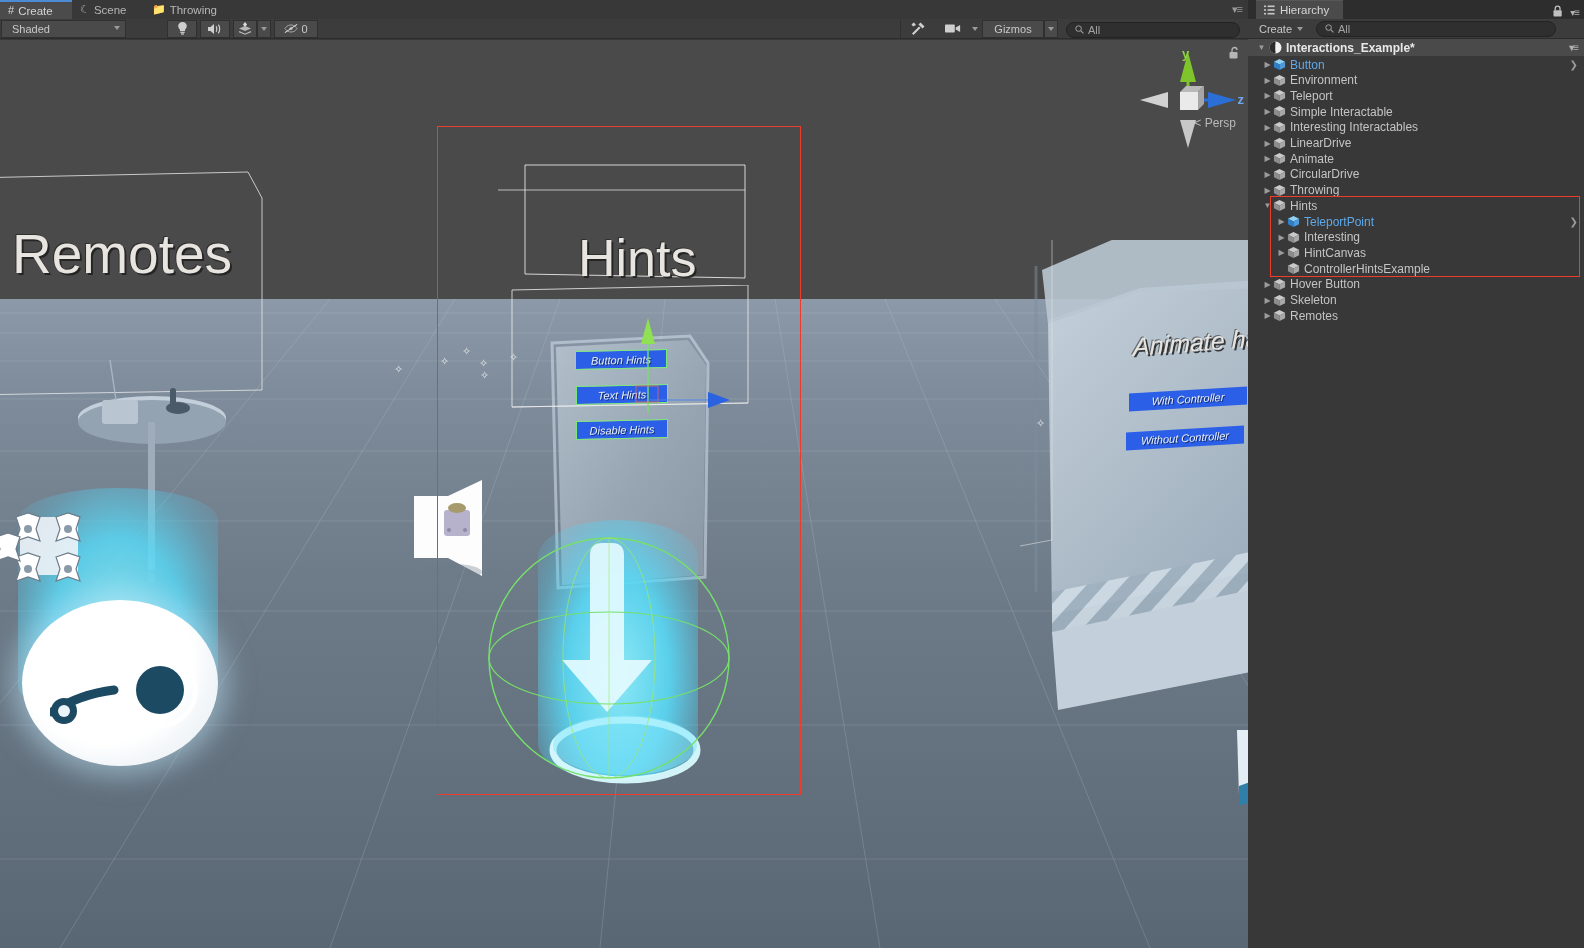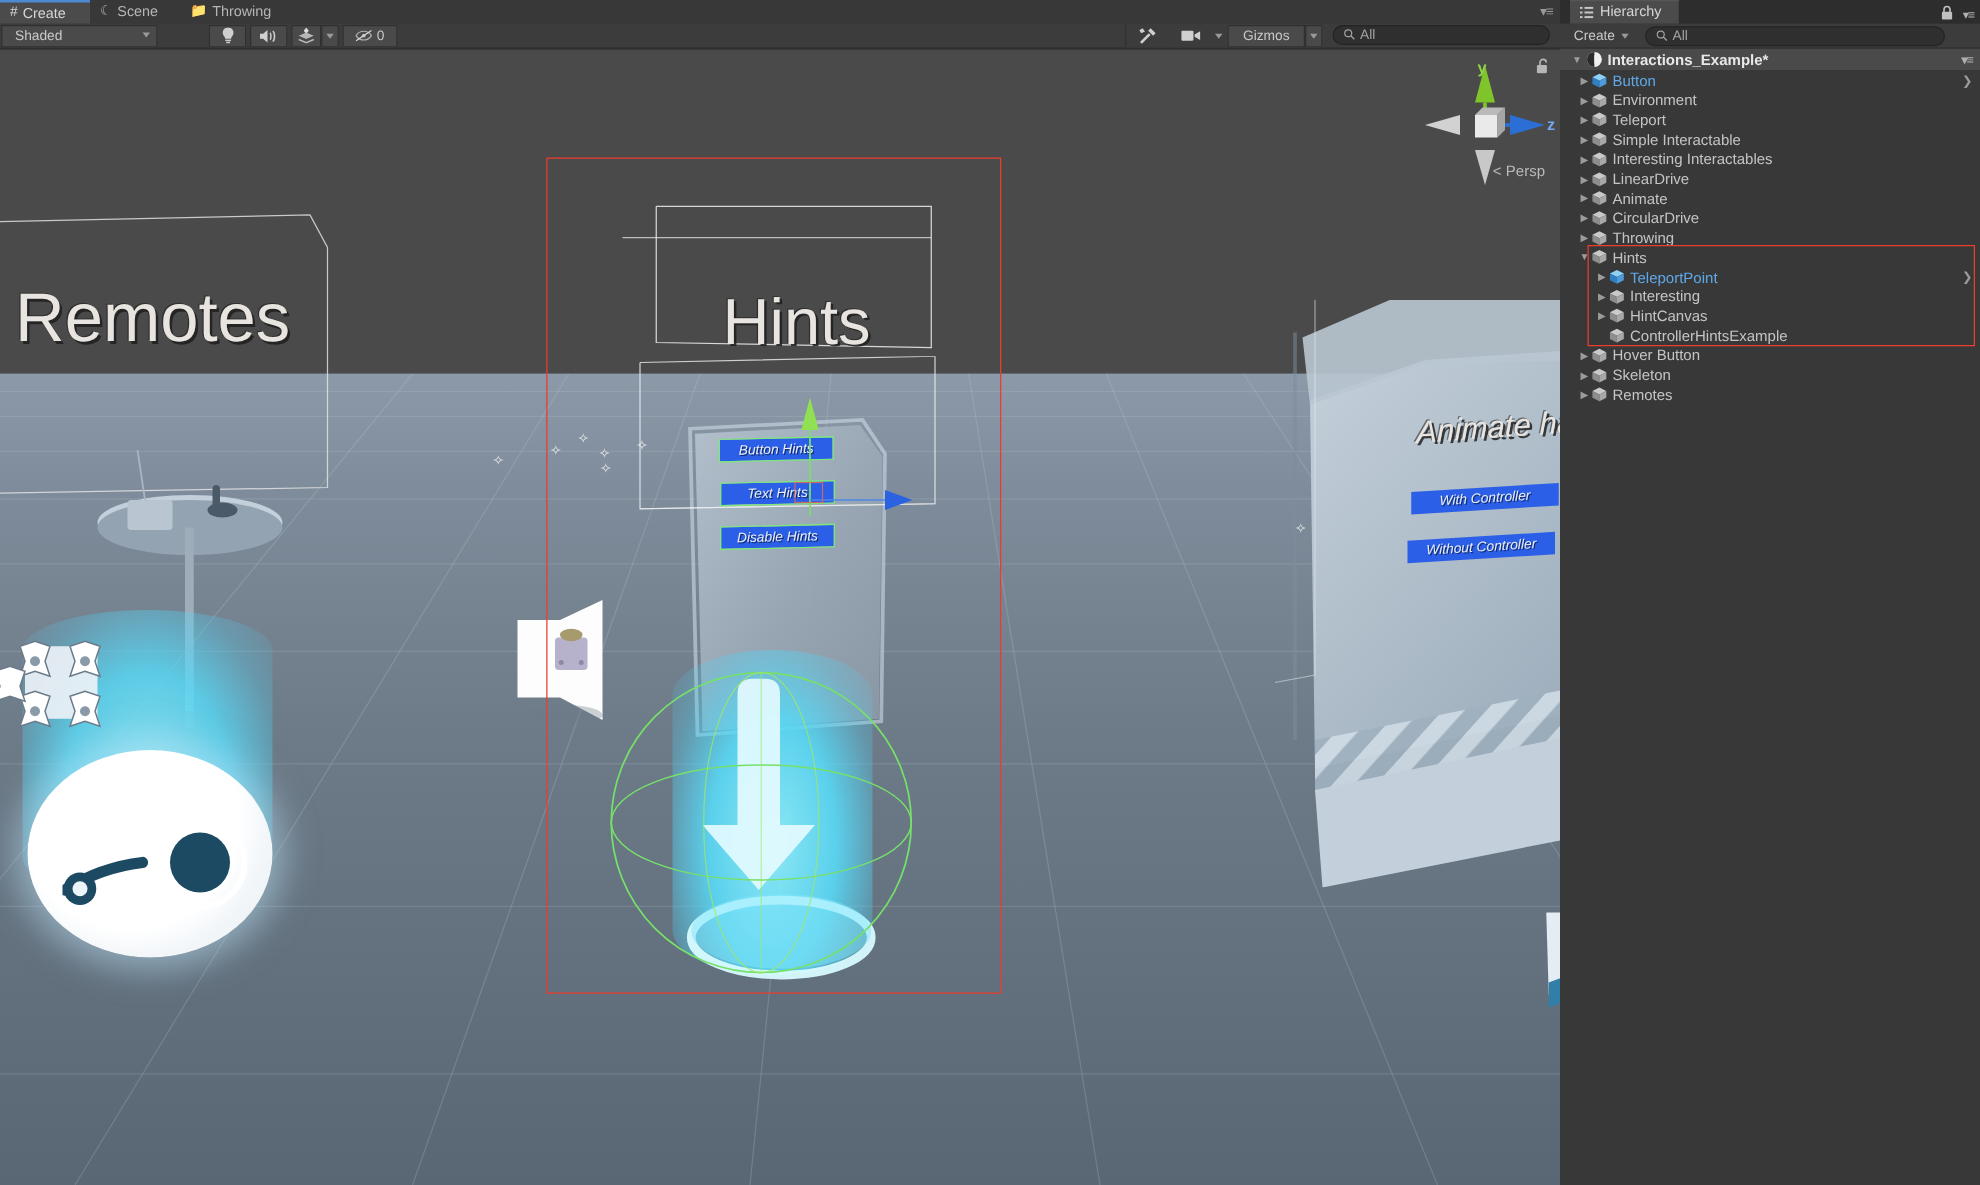--- a/index.html
+++ b/index.html
@@ -26,21 +26,21 @@
   .tb-shaded { width:125px; padding-left:10px; justify-content:flex-start; margin-left:1px; }
   .tb-shaded .caret { position:absolute; right:5px; top:5px; border-left:3px solid transparent;
                       border-right:3px solid transparent; border-top:4px solid #9a9a9a; }
   .tb-2d { width:34px; margin-left:4px;margin-top:40px; }
   .tb-ico { width:30px; margin-left:3px; font-size:12px; }
   .tb-ico.split { width:24px; margin-left:3px; }
   .tb-mini { width:14px; margin-left:0px; }
   .tb-mini .caret { border-left:3px solid transparent; border-right:3px solid transparent; border-top:4px solid #9a9a9a;}
   .tb-audiohide { width:44px; margin-left:3px; gap:3px; }
   .tb-spacer { flex:1 1 auto; }
-  .tb-right { display:flex; align-items:flex-start; gap:0; padding-right:8px; }
+  .tb-right { display:flex; align-items:flex-end; gap:0; padding-right:8px; }
   .tb-tools { width:34px; border-left:1px solid #303030; }
   .tb-cam { width:30px; margin-left:4px; }
   .tb-gizmos { width:62px; font-size:11px; }
   .tb-search { margin-left:8px; width:174px; height:16px; background:#2f2f2f; border:1px solid #232323;
                border-radius:8px; display:flex; align-items:center; padding:0 8px; gap:4px;
                color:#a2a2a2; font-size:11px; }
 
   
   .viewport { position:absolute; left:0; top:40px; width:1248px; height:908px; overflow:hidden;
               background:linear-gradient(#4a4a4a 0%, #4a4a4a 28.5%, #7f8d9c 28.5%, #5a6875 100%); }
@@ -64,21 +64,21 @@
   .tp-glow { position:absolute; border-radius:50% / 14%;
              background:radial-gradient(ellipse at 50% 60%, #8ff2ff 0%, #59d8f5 45%, rgba(80,210,245,.35)75%, rgba(80,210,245,0) 100%); }
 
   .steam-logo { position:absolute; border-radius:50%;
                 background:radial-gradient(circle at 42% 34%, #ffffff 0 55%, #f2f6f9 70%, #e6eef4 100%);
                 box-shadow:0 0 26px 10px rgba(190,230,250,.5); }
   .steam-inner { position:absolute; border-radius:50%; background:#1d4a63; }
   .steam-ring { position:absolute; border-radius:50%; border:5px solid #ffffff; }
 
   .sc-gizmo { position:absolute; right:8px; top:8px; width:104px; height:104px; }
-  .sc-persp { position:absolute; right:12px; top:90px; color:#b9b9b9; font-size:12px; }
+  .sc-persp { position:absolute; right:12px; top:76px; color:#b9b9b9; font-size:12px; }
   .lock-ico { position:absolute; right:8px; top:6px; color:#b6b6b6; font-size:11px; }
 
   .lightico { position:absolute; color:#f0f0f0; font-size:11px; opacity:.9; line-height:1; }
 
   
   .hier { position:absolute; left:1248px; top:0; width:297px; height:948px; background:#383838;padding-left:48px; }
   .hier-tabbar { position:absolute; left:0; top:0; width:336px; height:19px; background:#2d2d2d; }
   .hier-tab { position:absolute; left:8px; top:0; height:19px; background:#4b4b4b; color:#d6d6d6;
               font-size:11.5px; display:flex; align-items:center; gap:5px; padding:0 14px 0 8px;
               border-top:1px solid #565656; }

